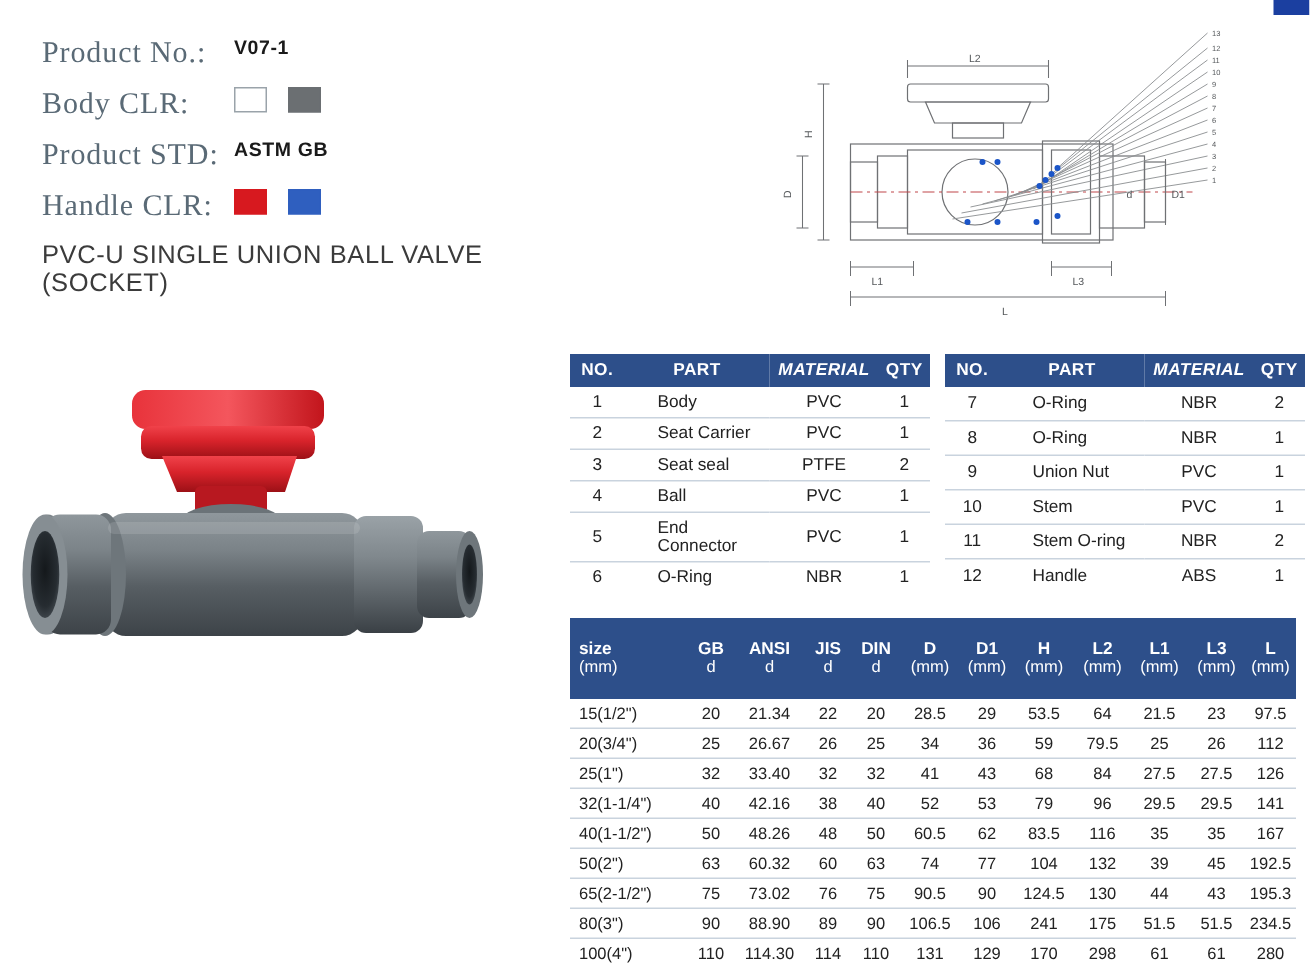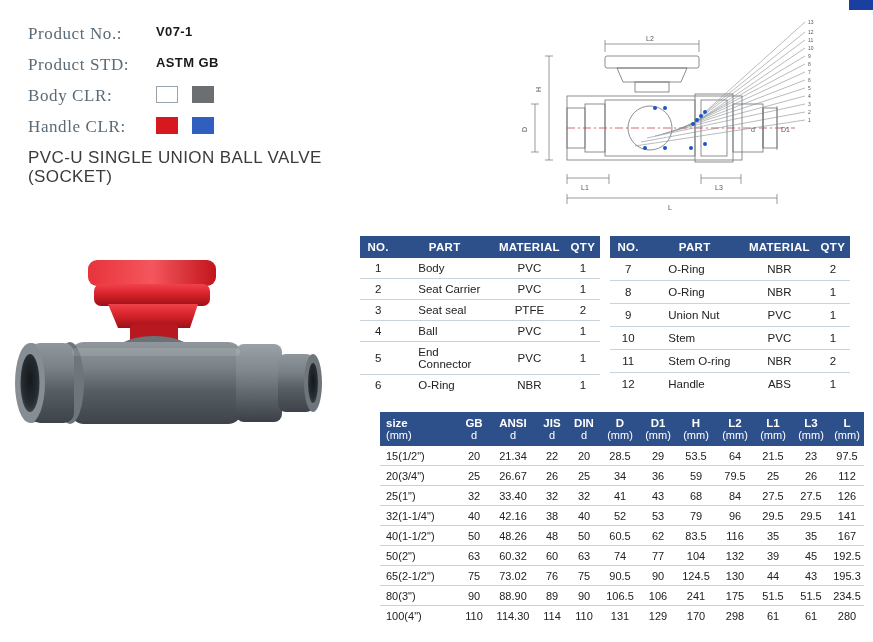--- a/index.html
+++ b/index.html
@@ -15,62 +15,62 @@
   .corner-mark {
     position:absolute; top:0; right:0; width:24px; height:10px; background:#1b3fa0;
   }
 
   
   .spec-list {
     position:absolute; left:28px; top:24px; width:500px;
   }
   .spec-row { display:flex; align-items:flex-start; margin-bottom:11px; }
   .spec-label {
-    width:128px; font-size:17px; color:#5a6a76; letter-spacing:0.6px;
+    width:128px; font-size:20px; color:#5a6a76; letter-spacing:0.6px;
     font-family:"Liberation Serif", serif;
   }
   .spec-value { font-size:13px; color:#1a1a1a; font-weight:bold; letter-spacing:0.4px; }
   .spec-value.desc { font-weight:normal; font-size:17px; line-height:19px; color:#3b3b3b; }
   .swatches { display:flex; gap:14px; align-items:center; }
   .sw { width:22px; height:17px; border:1px solid #9aa3aa; display:block; }
   .sw.white { background:#ffffff; }
   .sw.gray { background:#6b6f72; border-color:#6b6f72; }
   .sw.red { background:#d7191f; border-color:#d7191f; }
   .sw.blue { background:#2f5fbf; border-color:#2f5fbf; }
 
   
   .photo { position:absolute; left:8px; top:236px; width:330px; height:200px; }
 
   
   .drawing { position:absolute; left:505px; top:8px; width:360px; height:210px; }
 
   
-  .parts-wrap { position:absolute; left:360px; top:236px; display:flex; gap:10px; }
+  .parts-wrap { position:absolute; left:380px; top:236px; display:flex; gap:10px; }
   table { border-collapse:collapse; }
   .parts-tbl { width:240px; }
   .parts-tbl th {
     background:#2d4f8a; color:#fff; font-size:11.5px; font-weight:bold;
     padding:5px 2px; text-align:center; letter-spacing:0.3px;
   }
   .parts-tbl td {
     font-size:11.5px; padding:4px 2px; text-align:center; color:#222;
     border-bottom:1px solid #c9d3de;
   }
   .parts-tbl td.part { text-align:left; padding-left:22px; }
   .parts-tbl tr:last-child td { border-bottom:none; }
   .col-no { width:36px; }
   .col-part { width:96px; }
-  .col-mat { width:72px; }
+  .col-mat { width:72px;font-style:italic; }
   .col-qty { width:34px; }
 
   
   .size-wrap { position:absolute; left:380px; top:412px; width:484px; }
   .size-tbl { width:484px; }
   .size-tbl thead th {
-    background:#2d4f8a; color:#fff; padding:5px 1px; text-align:center; vertical-align:middle;
+    background:#2d4f8a; color:#fff; padding:15px 1px; text-align:center; vertical-align:middle;
     font-size:11.5px; font-weight:bold; line-height:12px;
   }
   .size-tbl thead th .sub { display:block; font-size:11px; font-weight:normal; }
   .size-tbl thead th.sz { text-align:left; padding-left:6px; }
   .size-tbl tbody td {
     font-size:11px; padding:3.5px 1px; text-align:center; color:#222;
     border-bottom:1px solid #c9d3de;
   }
   .size-tbl tbody td.sz { text-align:left; padding-left:6px; }
   .size-tbl tbody tr:last-child td { border-bottom:none; }
@@ -78,33 +78,33 @@
 </head>
 <body>
 
 <div class="corner-mark"></div>
 
 <div class="spec-list">
 
   <div class="spec-row">
     <div class="spec-label">Product  No.:</div>
     <div class="spec-value">V07-1</div>
-  </div>
-
-  <div class="spec-row">
-    <div class="spec-label">Product STD:</div>
-    <div class="spec-value">ASTM  GB</div>
   </div>
 
   <div class="spec-row">
     <div class="spec-label">Body    CLR:</div>
     <div class="swatches">
       <span class="sw white"></span>
       <span class="sw gray"></span>
     </div>
+  </div>
+
+  <div class="spec-row">
+    <div class="spec-label">Product STD:</div>
+    <div class="spec-value">ASTM  GB</div>
   </div>
 
   <div class="spec-row">
     <div class="spec-label">Handle  CLR:</div>
     <div class="swatches">
       <span class="sw red"></span>
       <span class="sw blue"></span>
     </div>
   </div>
 

